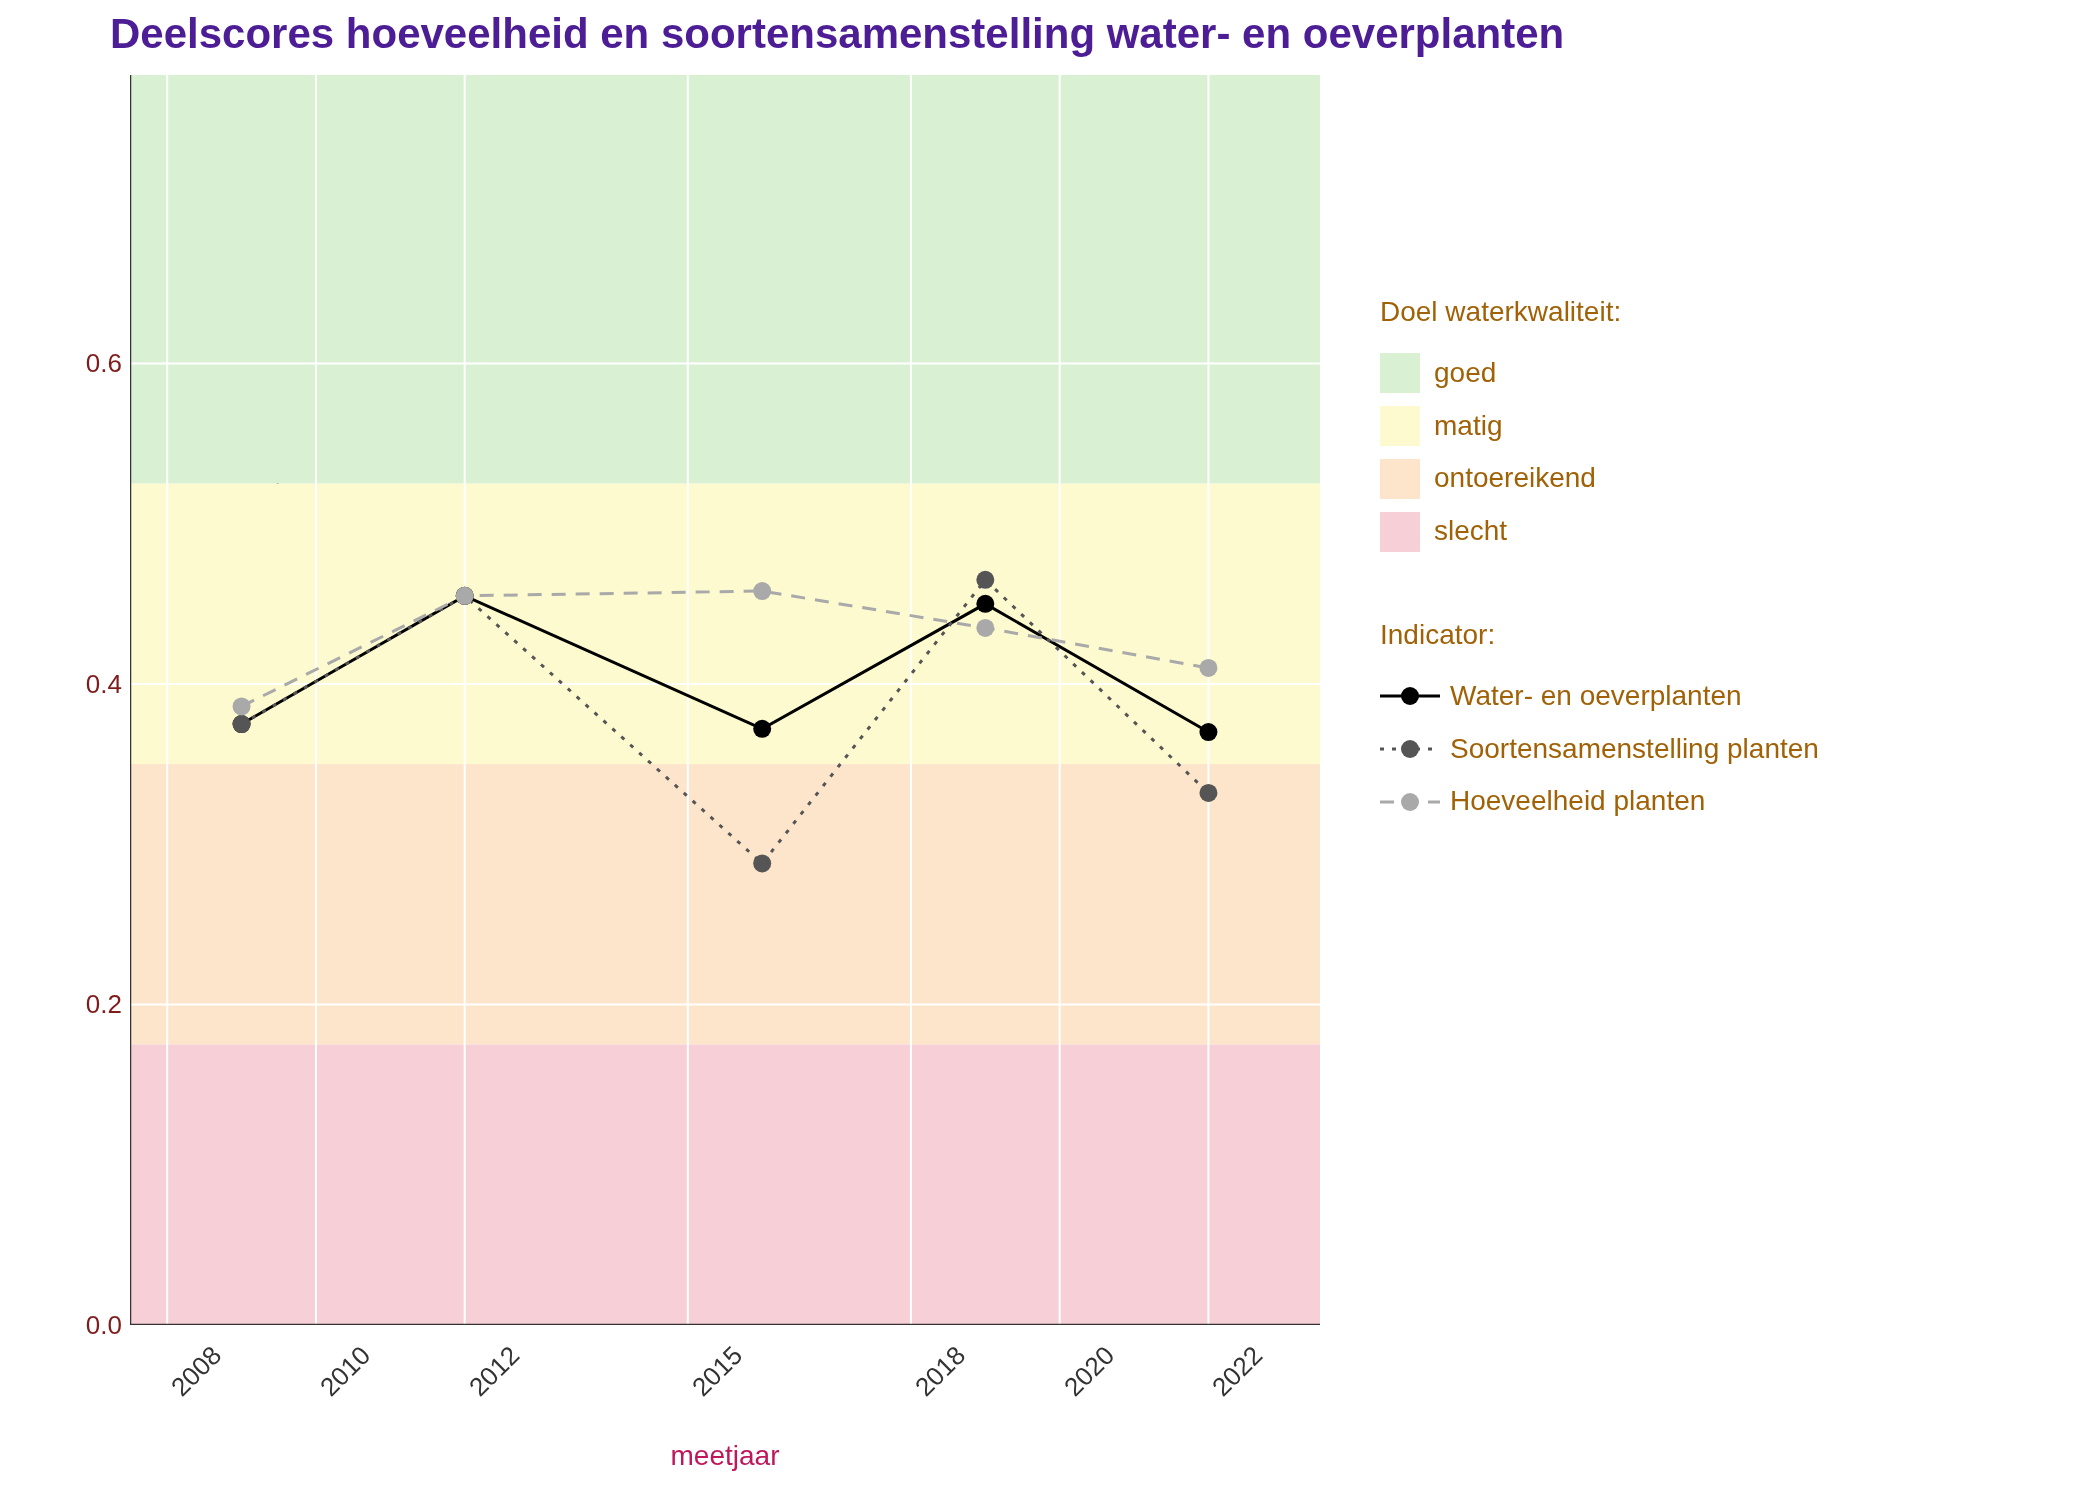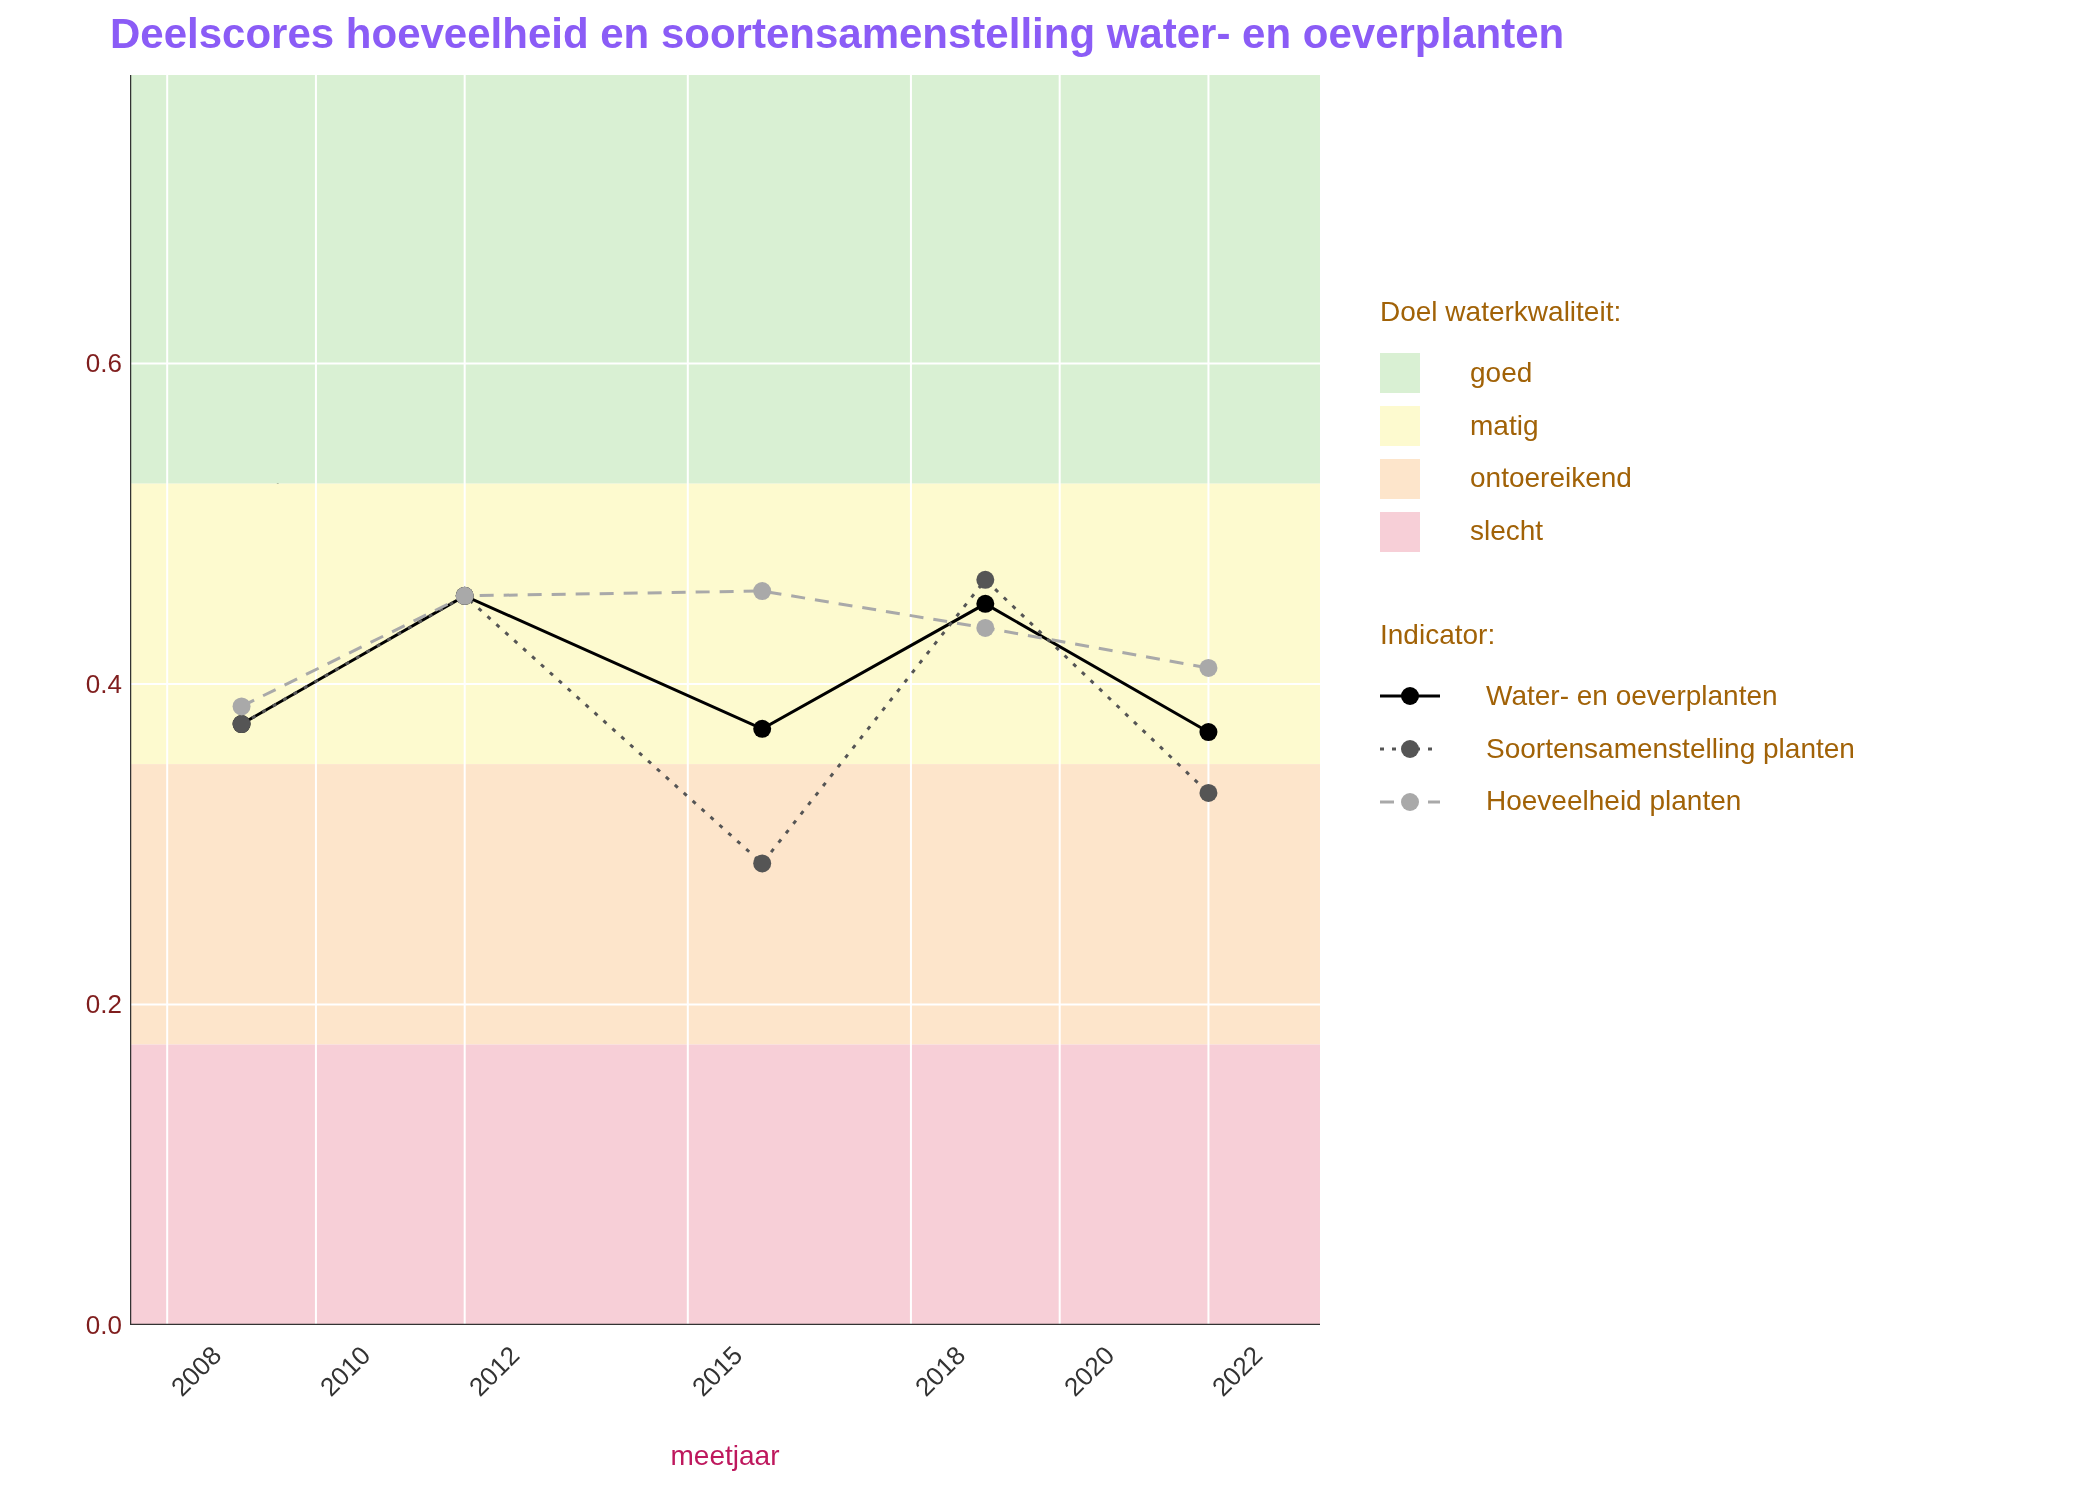--- a/index.html
+++ b/index.html
@@ -16,21 +16,21 @@
     position: relative;
     width: 2100px;
     height: 1500px;
   }
   .title {
     position: absolute;
     left: 110px;
     top: 10px;
     font-size: 42px;
     font-weight: bold;
-    color: #8b5cf6;
+    color: #4c1d95;
   }
   .plot-area {
     position: absolute;
     left: 130px;
     top: 75px;
     width: 1190px;
     height: 1250px;
   }
   .ylabel {
     position: absolute;
@@ -60,21 +60,20 @@
     line-height: 1.6;
   }
   .legend-title {
     font-size: 28px;
     margin-bottom: 12px;
   }
   .legend-item {
     display: flex;
     align-items: center;
     padding: 4px 0;
-    gap: 36px;
   }
   .legend-swatch {
     width: 40px;
     height: 40px;
     margin-right: 14px;
     display: inline-block;
   }
   .legend-block { margin-bottom: 55px; }
   .legend-line-sample {
     width: 60px;

